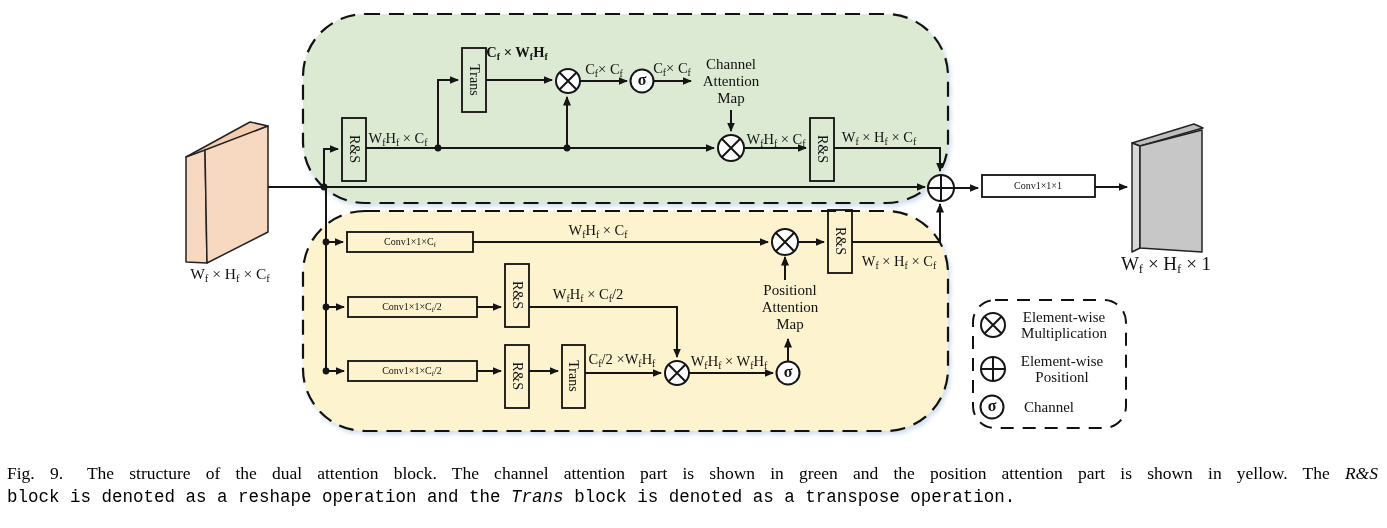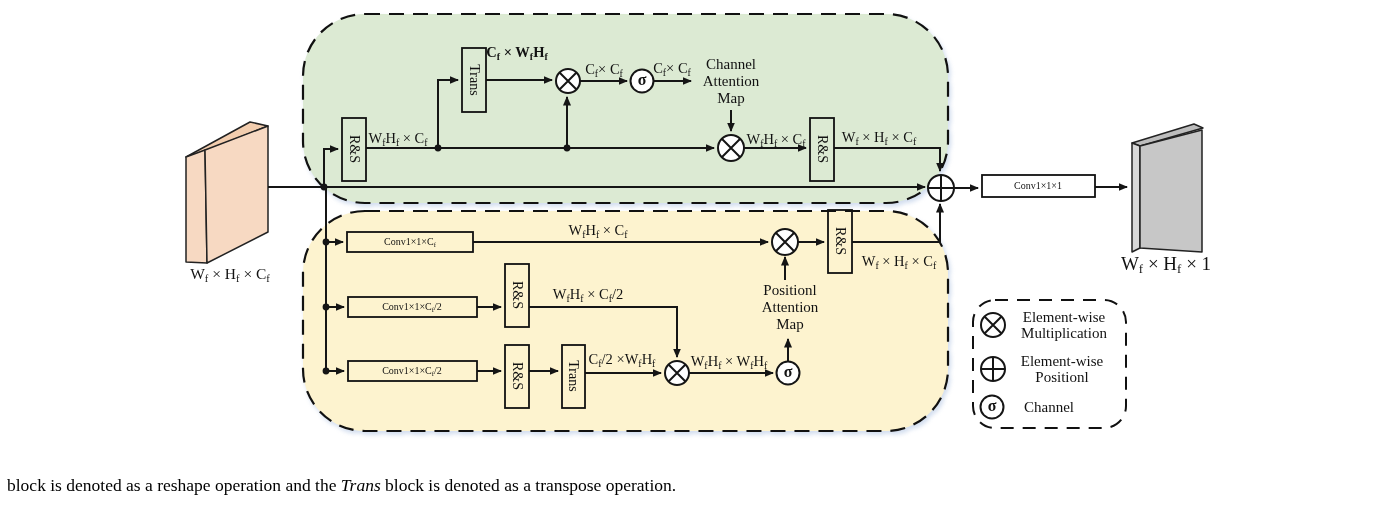--- a/index.html
+++ b/index.html
@@ -10,21 +10,21 @@
   .lbl{position:absolute;transform:translate(-50%,-50%);white-space:nowrap;
        font-size:14.5px;color:#121212;line-height:1;}
   .lbl sub{font-size:68%;line-height:0;vertical-align:-0.28em;}
   .rot{transform:translate(-50%,-50%) rotate(90deg);font-size:14px;}
   .boxtxt{font-size:10px;}
   .lines{line-height:17px;text-align:center;font-size:15px;}
   .sigma{font-size:16px;font-weight:bold;transform:translate(-50%,-54%);}
   .leg{font-size:15px;line-height:16px;text-align:center;}
   .caption{position:absolute;left:7px;right:9px;top:462px;font-size:17.5px;line-height:23.5px;color:#000;}
   .cap1{text-align:justify;text-align-last:justify;}
-  .cap2{margin-top:12px;}
+  .cap2{margin-top:0px;font-family:Liberation Mono, monospace;}
   .it{font-style:italic;}
   .figno{margin-right:9px;}
 </style>
 </head>
 <body>
 
 <div id="fig">
 
   <svg width="1387" height="450" viewBox="0 0 1387 450">
     <defs>
@@ -199,16 +199,17 @@
     <div>Element-wise</div>
     <div>Multiplication</div>
   </div>
   <div class="lbl leg" style="left:1062px;top:369px;">
     <div>Element-wise</div>
     <div>Positionl</div>
   </div>
   <div class="lbl leg" style="left:1049px;top:407px;">Channel</div>
 
   <div class="caption">
+    <div class="cap1"><span class="figno">Fig. 9.</span> <span>The structure of the dual attention block. The channel attention part is shown in green and the position attention part is shown in yellow. The</span> <span class="it">R&amp;S</span></div>
     <div class="cap2"><span>block is denoted as a reshape operation and the</span> <span class="it">Trans</span> <span>block is denoted as a transpose operation.</span></div>
   </div>
 
 </div>
 
 </body></html>

